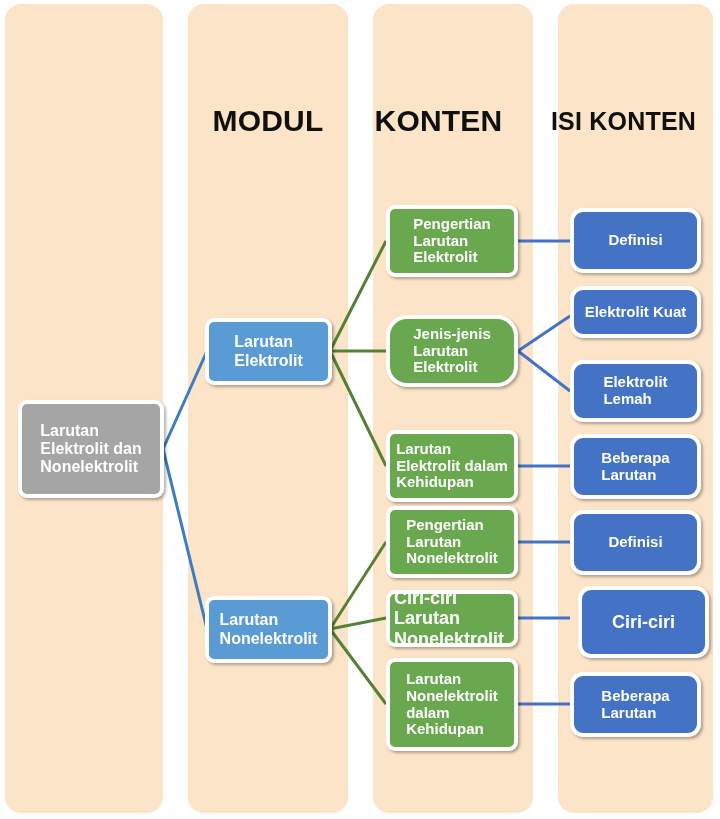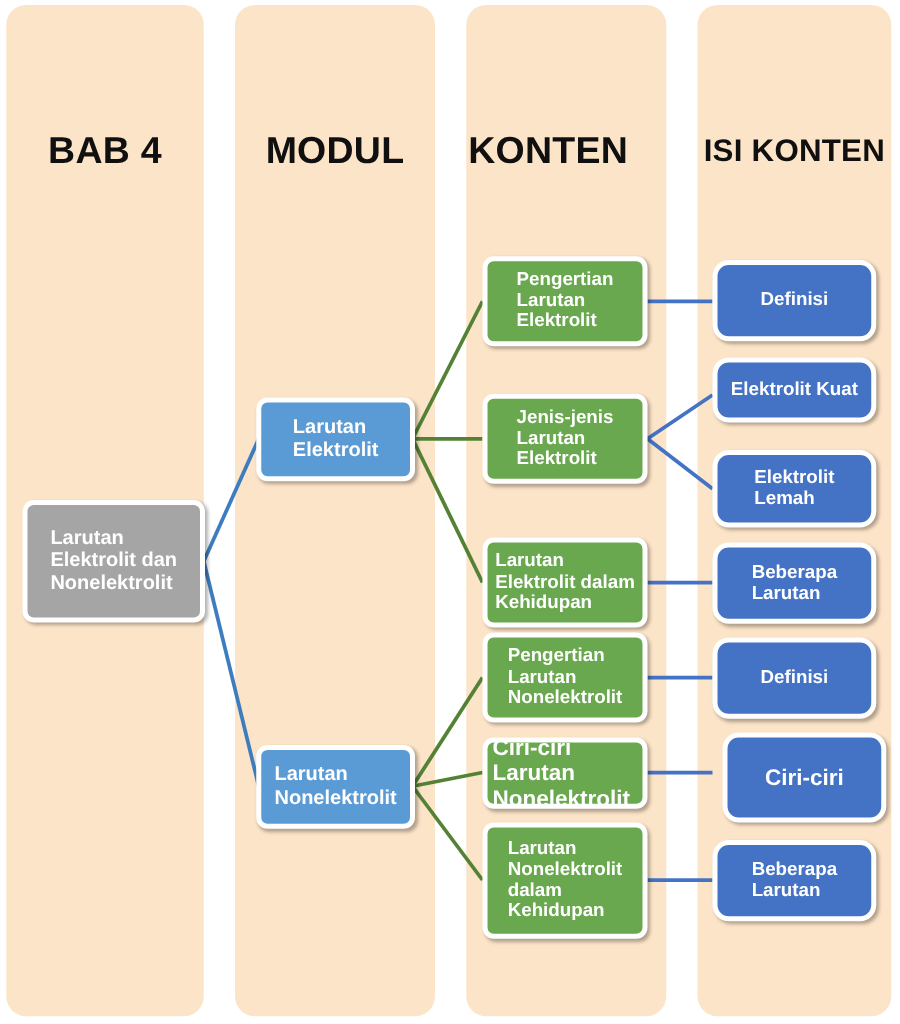--- a/index.html
+++ b/index.html
@@ -71,24 +71,23 @@
 </head>
 <body>
 
 <div id="canvas">
 
   <div class="band" style="left:5px; top:4px; width:158px; height:809px;"></div>
   <div class="band" style="left:188px; top:4px; width:160px; height:809px;"></div>
   <div class="band" style="left:373px; top:4px; width:160px; height:809px;"></div>
   <div class="band" style="left:558px; top:4px; width:155px; height:809px;"></div>
 
-  <div class="band-title" style="left:5px; width:158px; top:104px; font-size:30px;">BAB 4</div>
   <div class="band-title" style="left:188px; width:160px; top:104px; font-size:30px;">MODUL</div>
   <div class="band-title" style="left:373px; width:131px; top:104px; font-size:30px;">KONTEN</div>
-  <div class="band-title" style="left:558px; width:155px; top:107px; font-size:25px;">ISI KONTEN</div>
+  <div class="band-title" style="left:546px; width:155px; top:107px; font-size:25px;">ISI KONTEN</div>
 
   <svg id="links" viewBox="0 0 720 819" xmlns="http://www.w3.org/2000/svg">
 
     <g stroke="#3E7CC0" stroke-width="3" fill="none">
       <path d="M163,449 L207,351"></path>
       <path d="M163,449 L207,629"></path>
     </g>
 
     <g stroke="#548235" stroke-width="3" fill="none">
       <path d="M330,351 L386,241"></path>
@@ -115,21 +114,21 @@
 Nonelektrolit</div>
 
   <div class="node lblue" style="left:205px; top:318px; width:127px; height:67px; font-size:16px;">Larutan
 Elektrolit</div>
   <div class="node lblue" style="left:205px; top:596px; width:127px; height:67px; font-size:16px;">Larutan
 Nonelektrolit</div>
 
   <div class="node green" style="left:386px; top:205px; width:132px; height:72px; font-size:15px;">Pengertian
 Larutan
 Elektrolit</div>
-  <div class="node green" style="left:386px; top:315px; width:132px; height:72px; font-size:15px;">Jenis-jenis
+  <div class="node green" style="left:386px; top:315px; width:132px; height:72px; font-size:15px;border-radius:21px;">Jenis-jenis
 Larutan
 Elektrolit</div>
   <div class="node green" style="left:386px; top:430px; width:132px; height:72px; font-size:15px;">Larutan
 Elektrolit dalam
 Kehidupan</div>
   <div class="node green" style="left:386px; top:506px; width:132px; height:72px; font-size:15px;">Pengertian
 Larutan
 Nonelektrolit</div>
   <div class="node green" style="left:386px; top:590px; width:132px; height:57px; font-size:18px;">Ciri-ciri Larutan
 Nonelektrolit</div>

